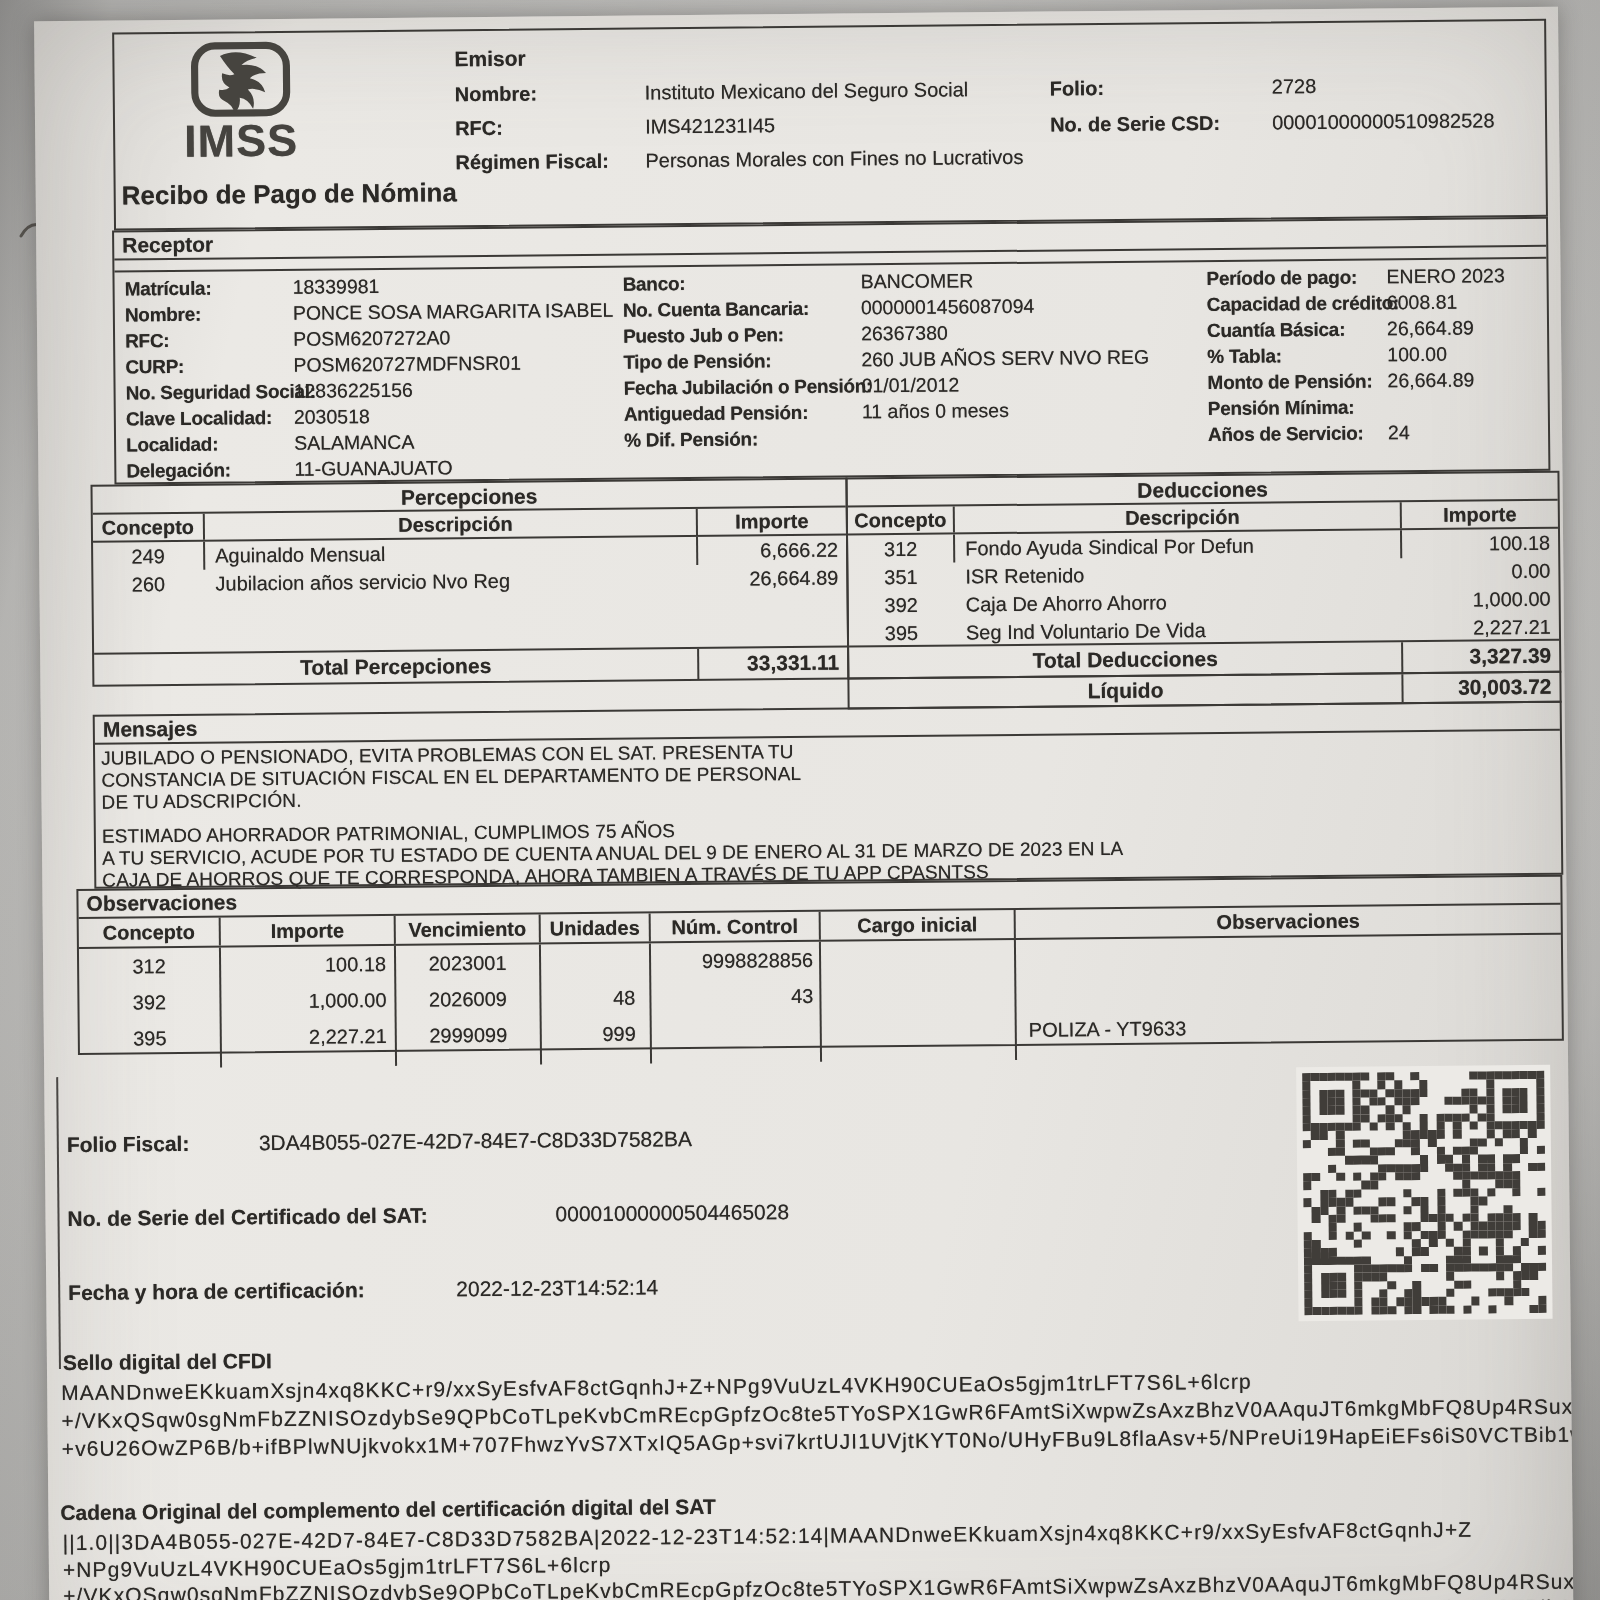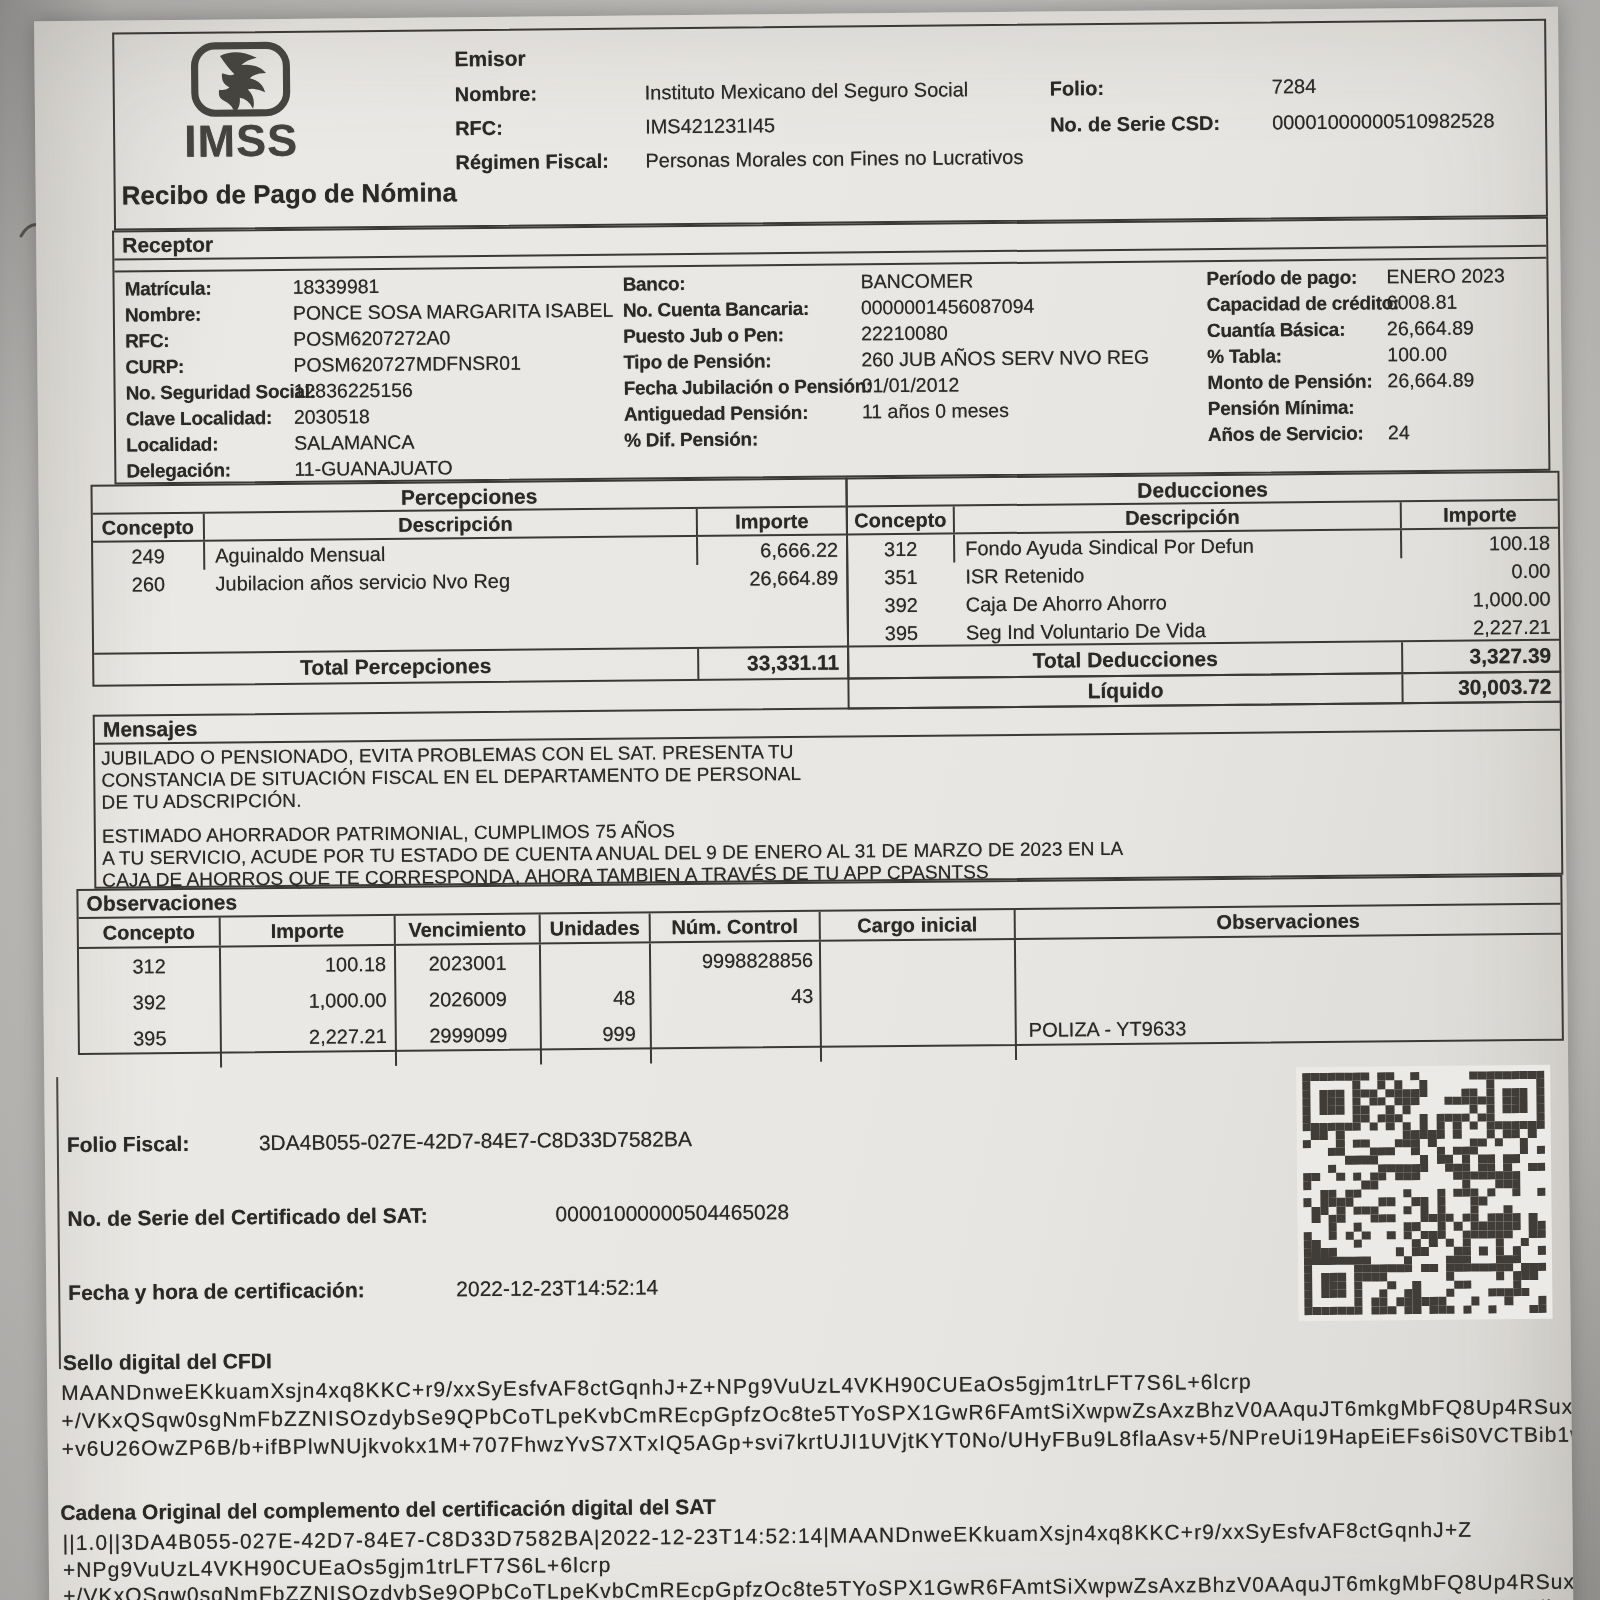--- a/index.html
+++ b/index.html
@@ -140,21 +140,21 @@
       </div>
       <div class="erow">
         <span class="lbl">Régimen Fiscal:</span>
         <span class="val">Personas Morales con Fines no Lucrativos</span>
       </div>
     </div>
 
     <div class="foliocol">
       <div class="frow2">
         <span class="lbl">Folio:</span>
-        <span class="val">7284</span>
+        <span class="val">2728</span>
       </div>
       <div class="frow2">
         <span class="lbl">No. de Serie CSD:</span>
         <span class="val">00001000000510982528</span>
       </div>
     </div>
 
     <div class="doc-title">Recibo de Pago de Nómina</div>
   </section>
 
@@ -201,21 +201,21 @@
       <div class="rrow">
           <span class="lbl">Banco:</span>
           <span class="val">BANCOMER</span>
         </div>
       <div class="rrow">
           <span class="lbl">No. Cuenta Bancaria:</span>
           <span class="val">0000001456087094</span>
         </div>
       <div class="rrow">
           <span class="lbl">Puesto Jub o Pen:</span>
-          <span class="val">22210080</span>
+          <span class="val">26367380</span>
         </div>
       <div class="rrow">
           <span class="lbl">Tipo de Pensión:</span>
           <span class="val">260 JUB AÑOS SERV NVO REG</span>
         </div>
       <div class="rrow">
           <span class="lbl">Fecha Jubilación o Pensión:</span>
           <span class="val">01/01/2012</span>
         </div>
       <div class="rrow">

